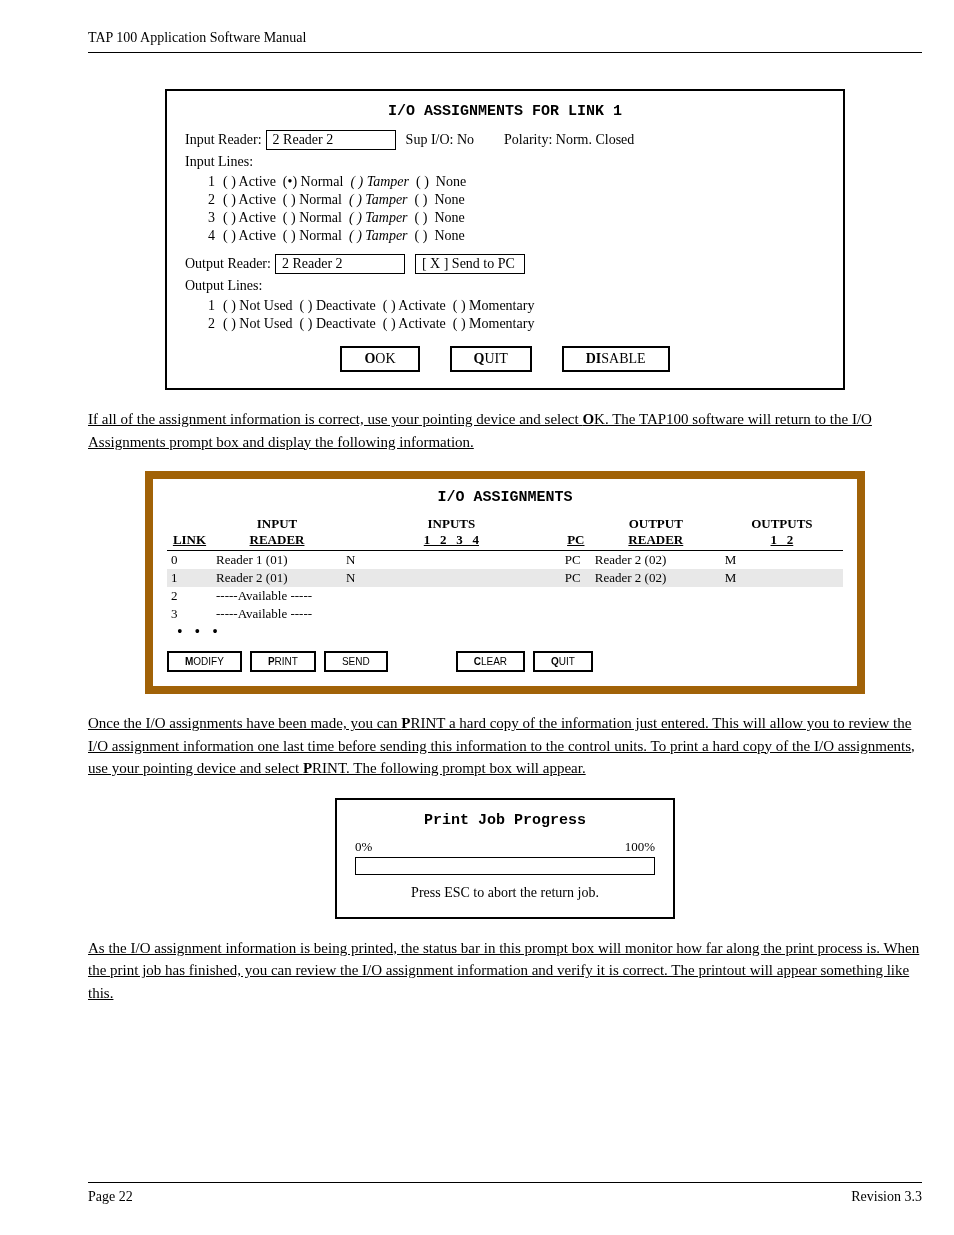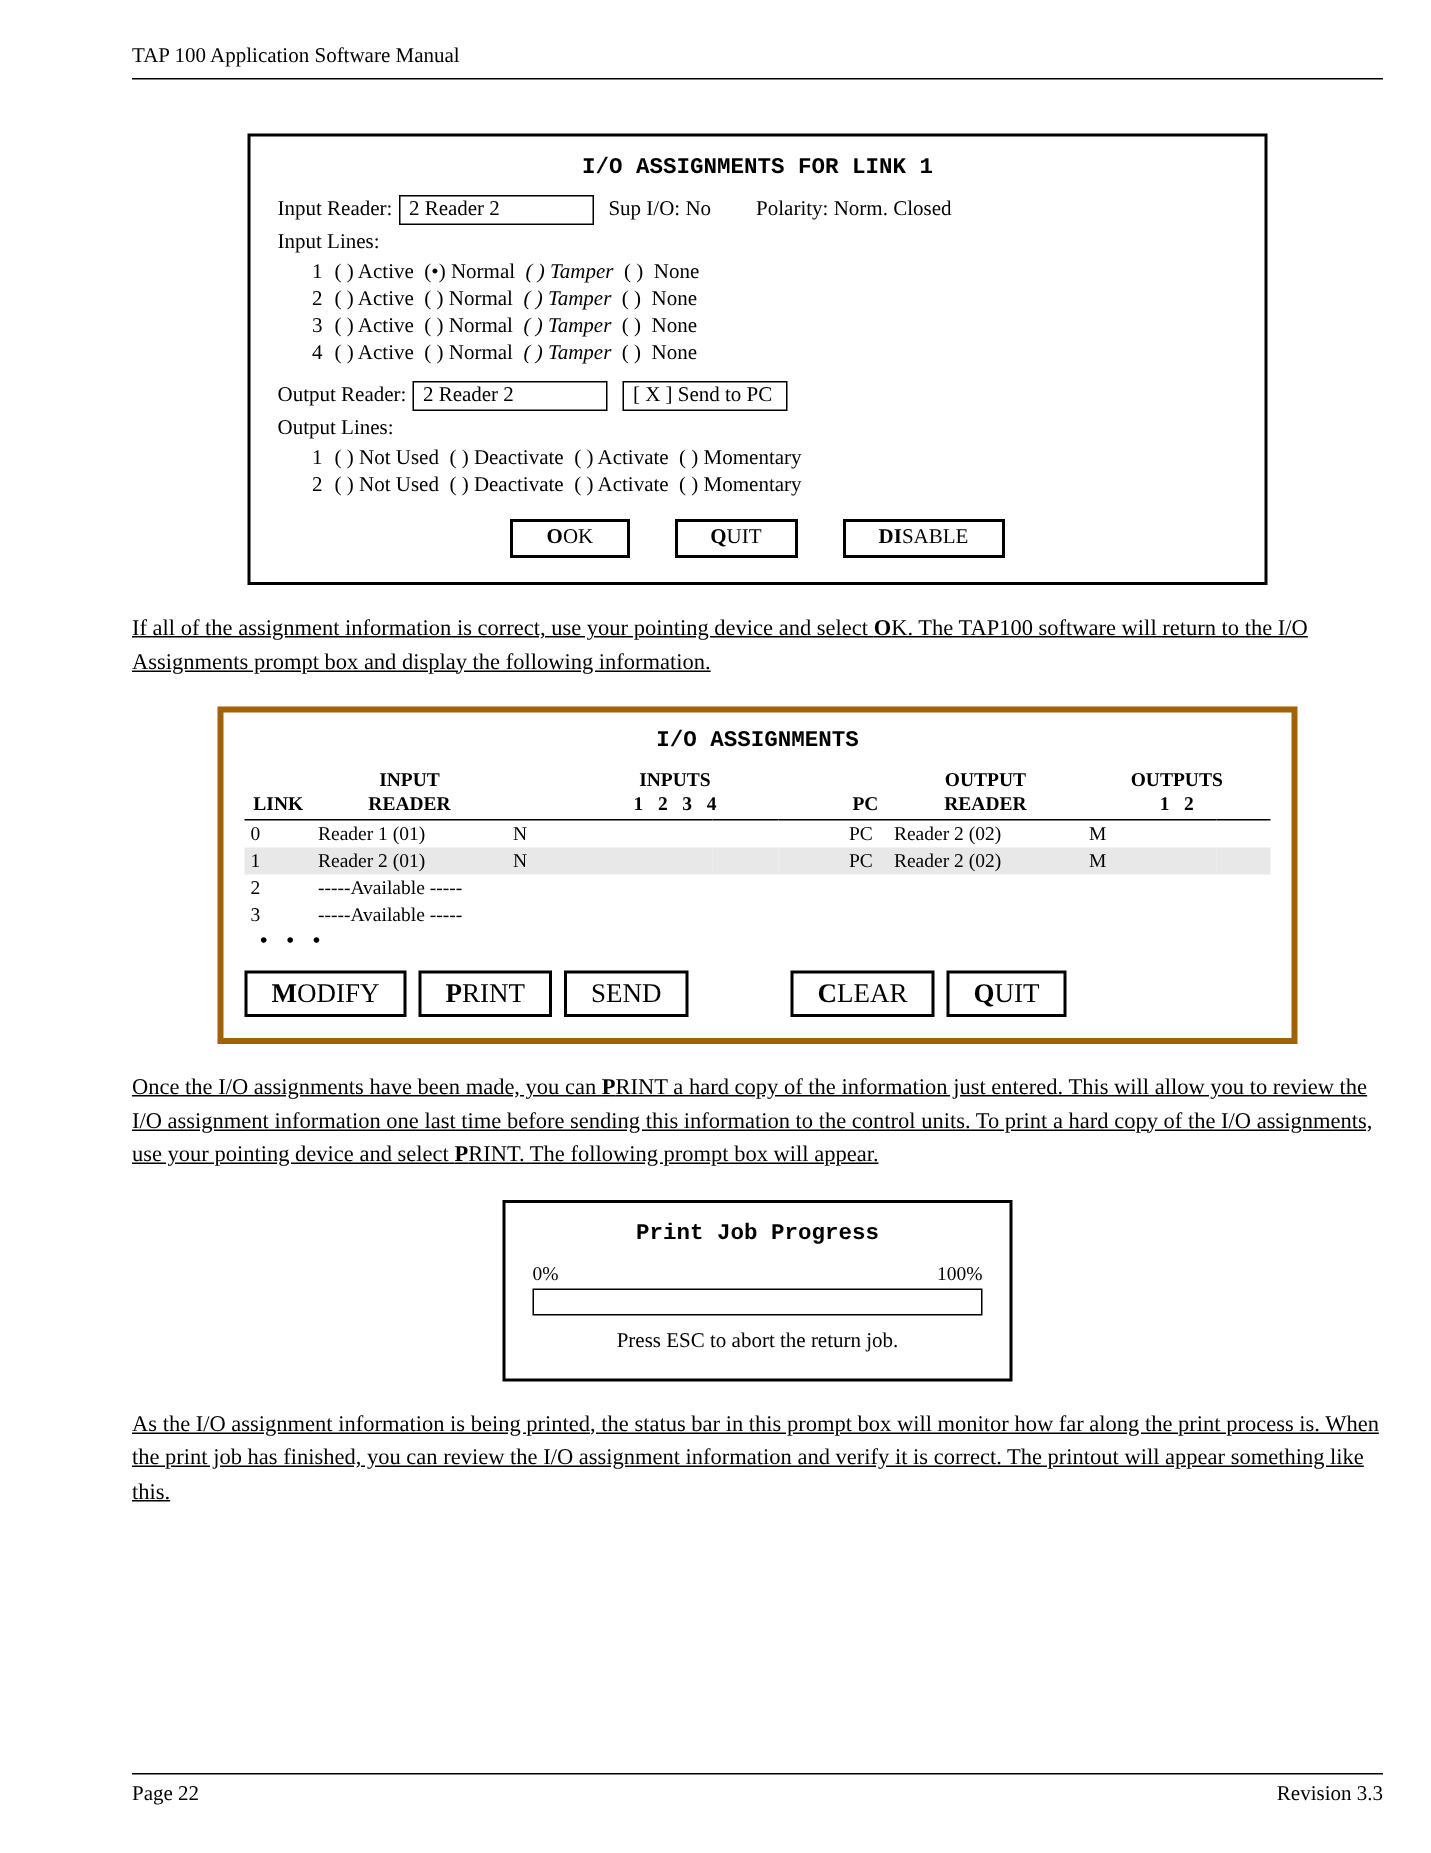--- a/index.html
+++ b/index.html
@@ -82,21 +82,21 @@
       border: 2px solid #000;
       padding: 3px 22px;
       font-size: 14px;
       font-family: "Times New Roman", Times, serif;
       background: #fff;
       cursor: pointer;
       font-weight: normal;
     }
     
     .io-table-dialog {
-      border: 4px solid #a16207;
+      border: 8px solid #a16207;
       margin: 18px auto;
       padding: 10px 14px 14px 14px;
       background: #fff;
     }
     .io-table {
       width: 100%;
       border-collapse: collapse;
       font-size: 13px;
     }
     .io-table th {
@@ -106,21 +106,21 @@
       font-size: 13px;
       padding-bottom: 2px;
       vertical-align: bottom;
     }
     .io-table td {
       font-size: 13px;
       padding: 1px 4px;
       vertical-align: middle;
     }
     .io-table tr.data-row td { border: none; }
-    .underline { }
+    .underline { text-decoration: underline; }
     
     .print-dialog {
       border: 2px solid #000;
       margin: 18px auto;
       padding: 12px 18px 16px 18px;
       width: 340px;
     }
     .progress-bar-container {
       width: 100%;
       margin: 6px 0 4px 0;
@@ -180,22 +180,22 @@
     }
     .io-btn-row {
       display: flex;
       justify-content: flex-start;
       gap: 8px;
       margin-top: 10px;
     }
     .io-btn {
       border: 2px solid #000;
       padding: 3px 16px;
-      font-size: 18px;
-      font-family: Liberation Serif, serif;
+      font-size: 10px;
+      font-family: Liberation Sans, sans-serif;
       background: #fff;
       cursor: pointer;
     }
   </style>
 </head>
 <body>
 
 <div class="page">
 
   <div class="header">

